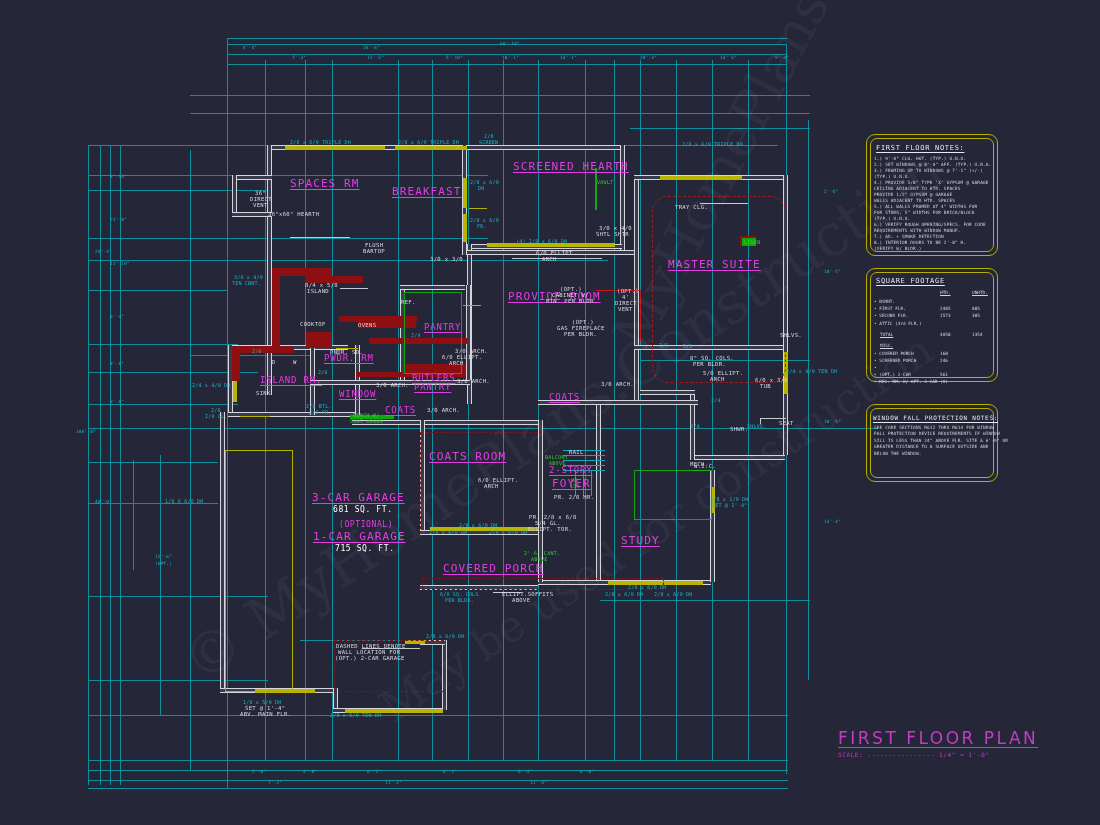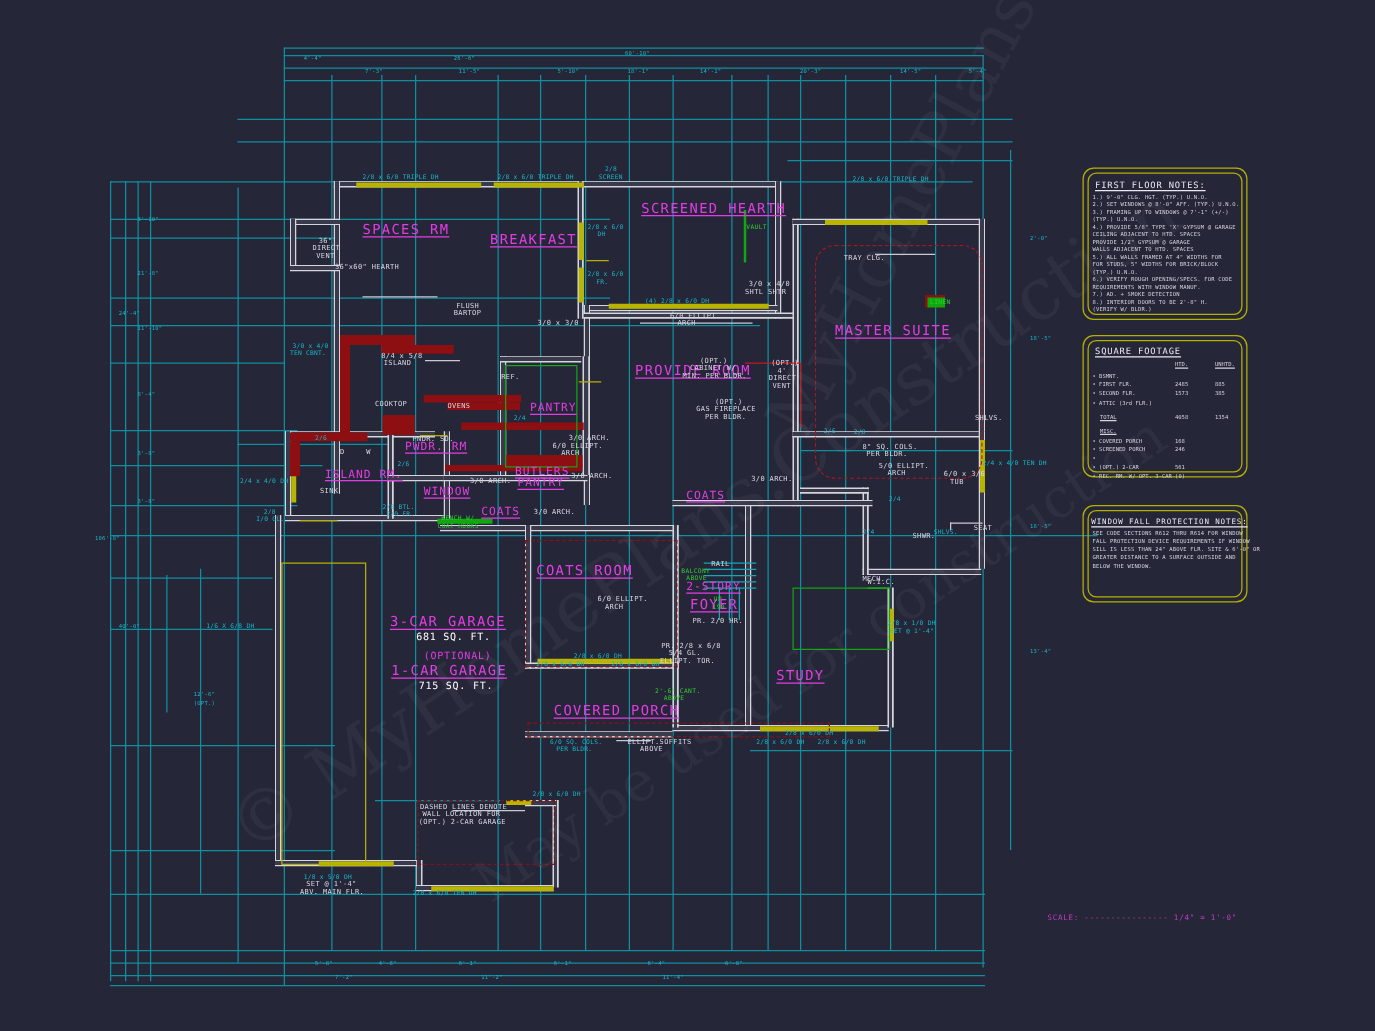--- a/index.html
+++ b/index.html
@@ -549,20 +549,21 @@
   <div class="nbox-title" style="left:873px;top:414px;font-size:6px;">WINDOW FALL PROTECTION NOTES:</div>
   <div id="wfn-lines">
       <div class="nline" style="left: 874px; top: 425px;">SEE CODE SECTIONS R612 THRU R614 FOR WINDOW</div>
       <div class="nline" style="left: 874px; top: 431.4px;">FALL PROTECTION DEVICE REQUIREMENTS IF WINDOW</div>
       <div class="nline" style="left: 874px; top: 437.8px;">SILL IS LESS THAN 24" ABOVE FLR. SITE &amp; 6'-0" OR</div>
       <div class="nline" style="left: 874px; top: 444.2px;">GREATER DISTANCE TO A SURFACE OUTSIDE AND</div>
       <div class="nline" style="left: 874px; top: 450.6px;">BELOW THE WINDOW.</div>
     </div>
 
   <div id="title-block">
+    <div class="tb-title">FIRST FLOOR PLAN</div>
     <div class="tb-scale">SCALE: ---------------- 1/4" = 1'-0"</div>
   </div>
 
   <div id="watermark">
     <div class="wm wm1">© MyHomePlans.Construction</div>
     <div class="wm wm2">May be used for construction</div>
     <div class="wm wm3">MyHomePlans.Construction</div>
   </div>
 
 </div>

